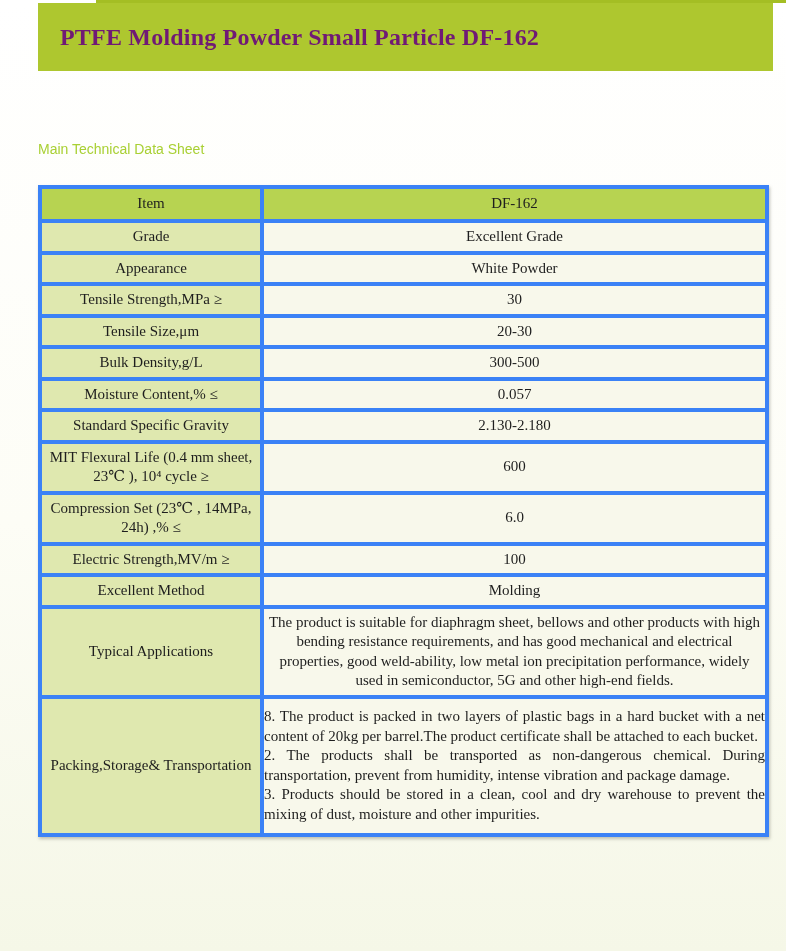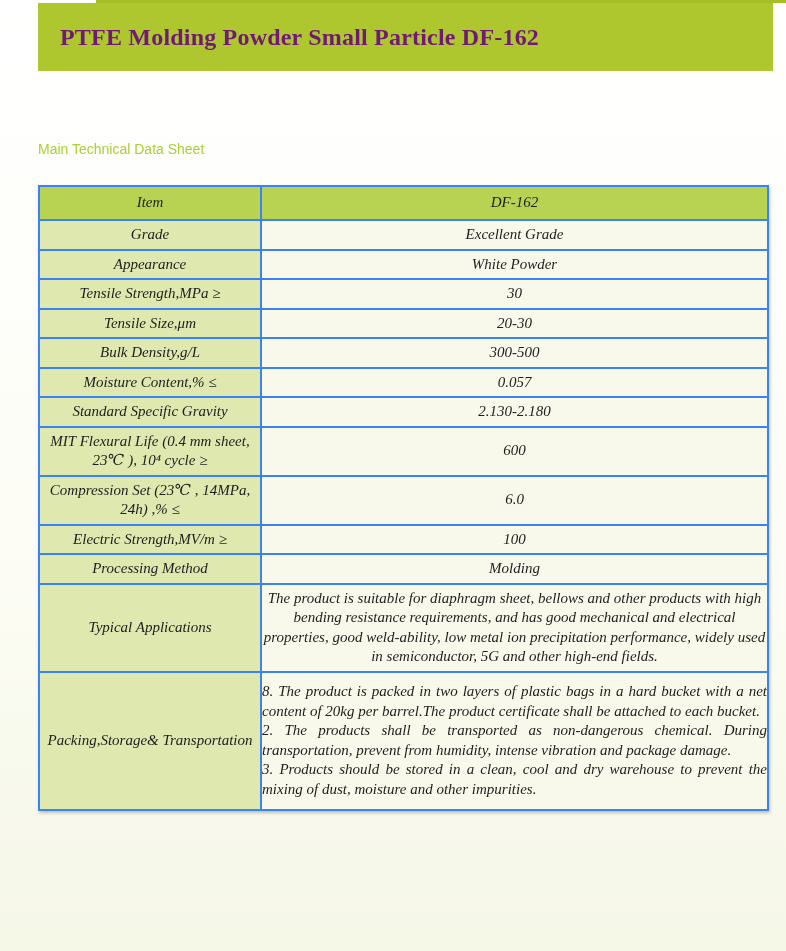--- a/index.html
+++ b/index.html
@@ -43,26 +43,25 @@
     position: absolute;
     left: 38px; top: 185px;
     width: 731px;
     border-collapse: collapse;
     table-layout: fixed;
     font-size: 15px;
     background: #f8f8eb;
     box-shadow: 1px 2px 3px rgba(90,90,70,0.35);
   }
   table.datasheet td {
-    border: 2px solid #3b82f6;
+    border: 4px solid #3b82f6;
     vertical-align: middle;
     text-align: center;
     padding: 4px 0;
     line-height: 1.3;
-    font-style: italic;
   }
   td.label {
     width: 222px;
     background: #dfe8af;
   }
   td.value {
     background: #f8f8eb;
   }
   tr.head td {
     background: #b7d351;
@@ -130,21 +129,21 @@
     </tr>
     <tr class="r-tall">
       <td class="label">Compression Set (23℃ , 14MPa, 24h) ,% ≤</td>
       <td class="value">6.0</td>
     </tr>
     <tr class="r-std">
       <td class="label">Electric Strength,MV/m ≥</td>
       <td class="value">100</td>
     </tr>
     <tr class="r-std">
-      <td class="label">Processing Method</td>
+      <td class="label">Excellent Method</td>
       <td class="value">Molding</td>
     </tr>
     <tr class="r-para">
       <td class="label">Typical Applications</td>
       <td class="value value-text">The product is suitable for diaphragm sheet, bellows and other products with high bending resistance requirements, and has good mechanical and electrical properties, good weld-ability, low metal ion precipitation performance, widely used in semiconductor, 5G and other high-end fields.</td>
     </tr>
     <tr class="r-pack">
       <td class="label">Packing,Storage&amp; Transportation</td>
       <td class="value value-text">
         <div class="line">8. The product is packed in two layers of plastic bags in a hard bucket with a net content of 20kg per barrel.The product certificate shall be attached to each bucket.</div>

